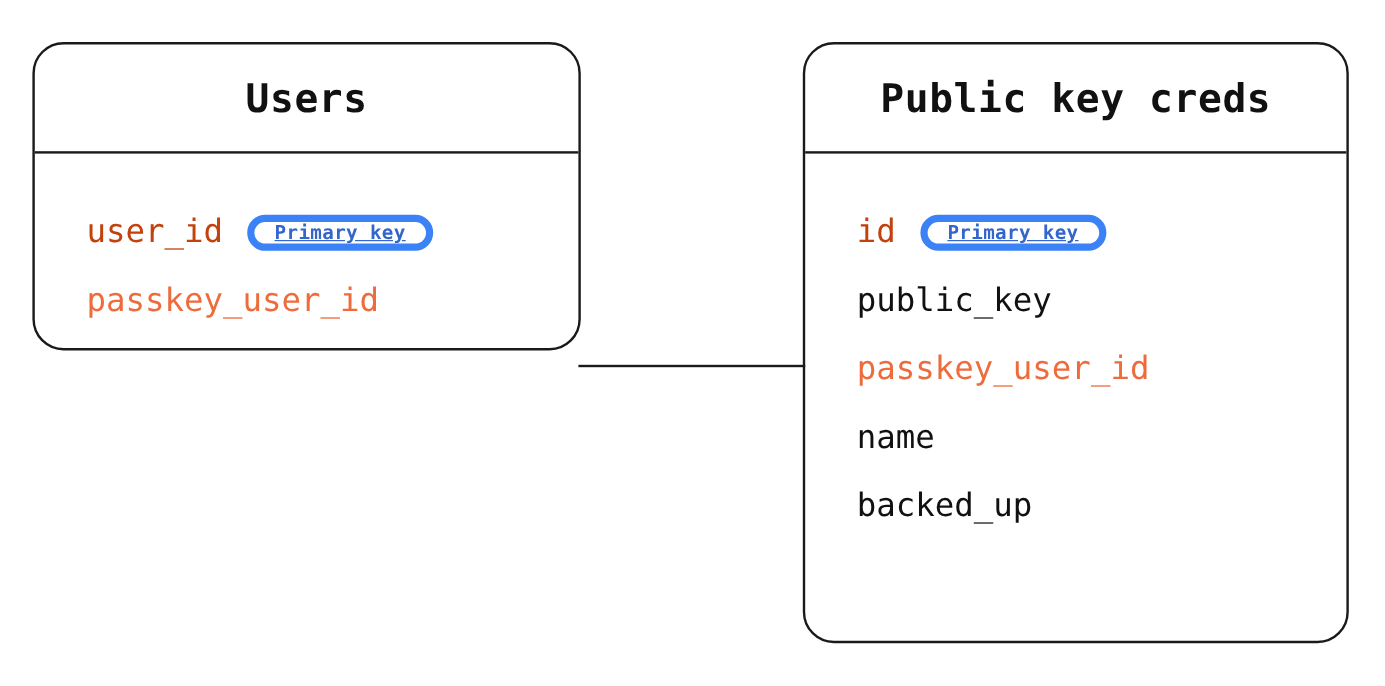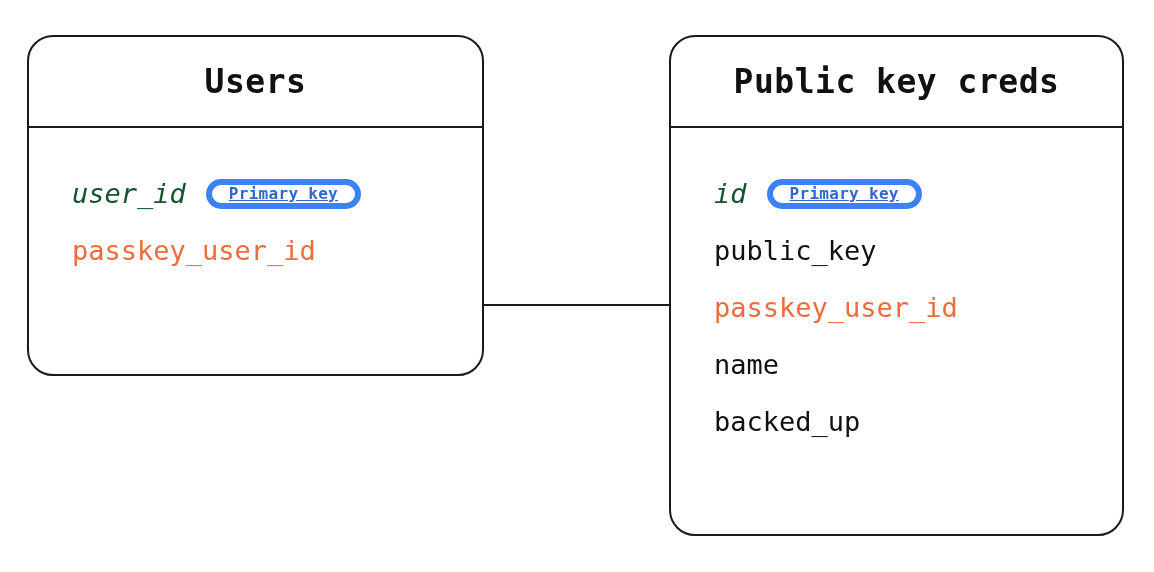--- a/index.html
+++ b/index.html
@@ -69,21 +69,21 @@
     padding-left: 43px;
   }
 
   .field-name {
     font-family: "DejaVu Sans Mono", "Liberation Mono", monospace;
     font-size: 27px;
     color: #111111;
     white-space: pre;
     line-height: 1;
   }
-  .field-name.tone-pk   { color: #14532d; font-style: italic; }
+  .field-name.tone-pk   { color: #c2410c; }
   .field-name.tone-fk   { color: #ee6c3c; }
   .field-name.tone-plain{ color: #111111; }
 
   .badge {
     margin-left: 20px;
     box-sizing: border-box;
     display: inline-flex;
     align-items: center;
     justify-content: center;
     height: 30px;
@@ -104,21 +104,21 @@
   .connector {
     position: absolute;
     background: #1a1a1a;
   }
 
   
   #entity-users {
     left: 27px;
     top: 35px;
     width: 457px;
-    height: 341px;
+    height: 257px;
     justify-content: flex-end;
   }
   #entity-public-key-creds {
     left: 669px;
     top: 35px;
     width: 455px;
     height: 501px;
   }
   #relation-users-creds {
     left: 482px;

